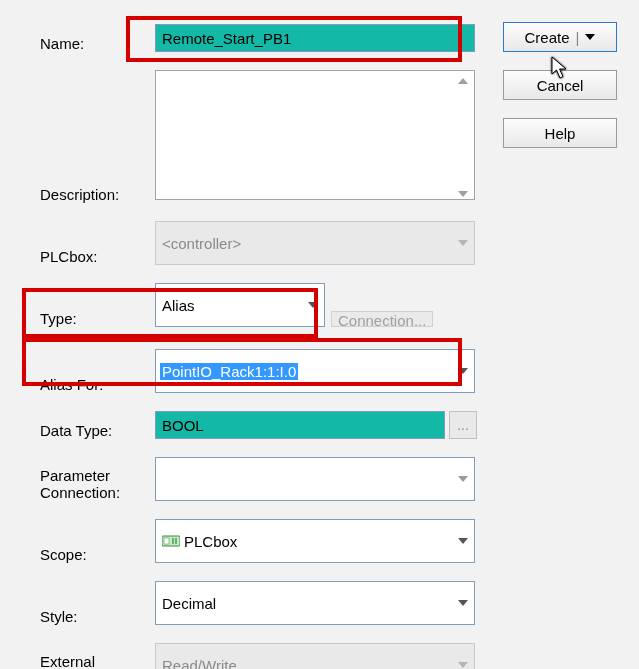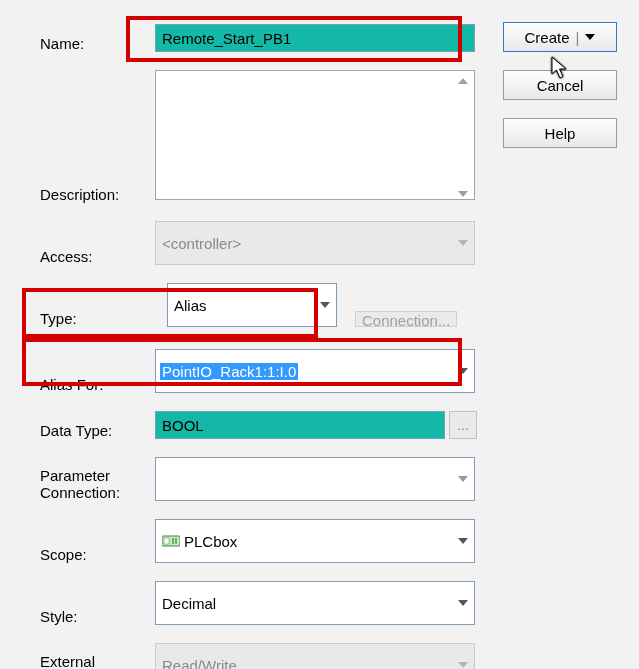--- a/index.html
+++ b/index.html
@@ -231,34 +231,34 @@
       </div>
       <div class="scroll-down">
         <svg width="10" height="6" viewBox="0 0 10 6">
             <path d="M0 0 L10 0 L5 6 Z" fill="#a0a0a0"></path>
           </svg>
       </div>
     </div>
   </div>
 
   <div class="row">
-    <div class="label">Access:</div>
+    <div class="label">PLCbox:</div>
     <div class="field full">
       <div class="select disabled">
         <span>&lt;controller&gt;</span>
         <span class="chevron">
           <svg width="10" height="6" viewBox="0 0 10 6">
               <path d="M0 0 L10 0 L5 6 Z" fill="#b5b5b5"></path>
             </svg>
         </span>
       </div>
     </div>
   </div>
 
-  <div class="row" style="margin-bottom:22px;gap:12px;">
+  <div class="row" style="margin-bottom:22px;">
     <div class="label">Type:</div>
     <div class="field short">
       <div class="select">
         <span>Alias</span>
         <span class="chevron">
           <svg width="10" height="6" viewBox="0 0 10 6">
               <path d="M0 0 L10 0 L5 6 Z" fill="#555"></path>
             </svg>
         </span>
       </div>

